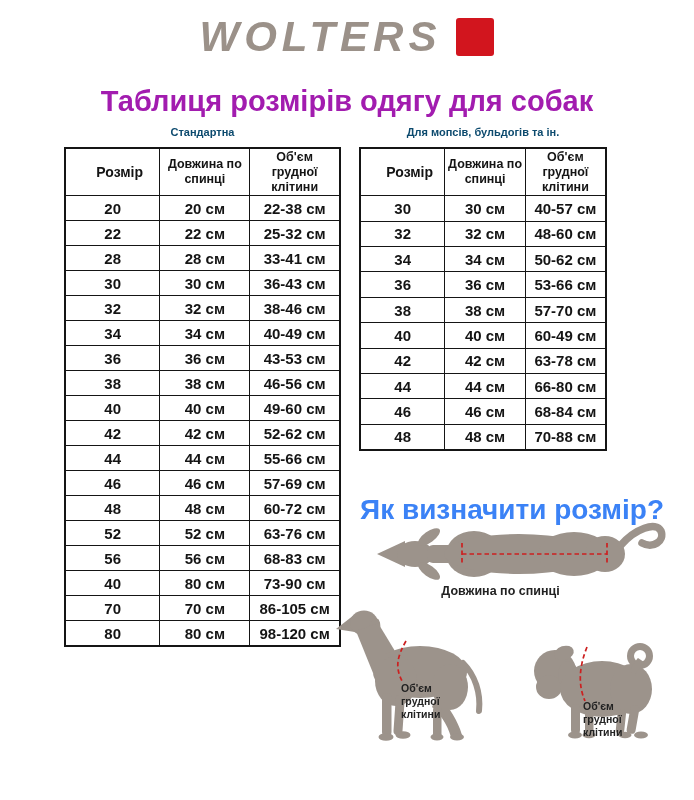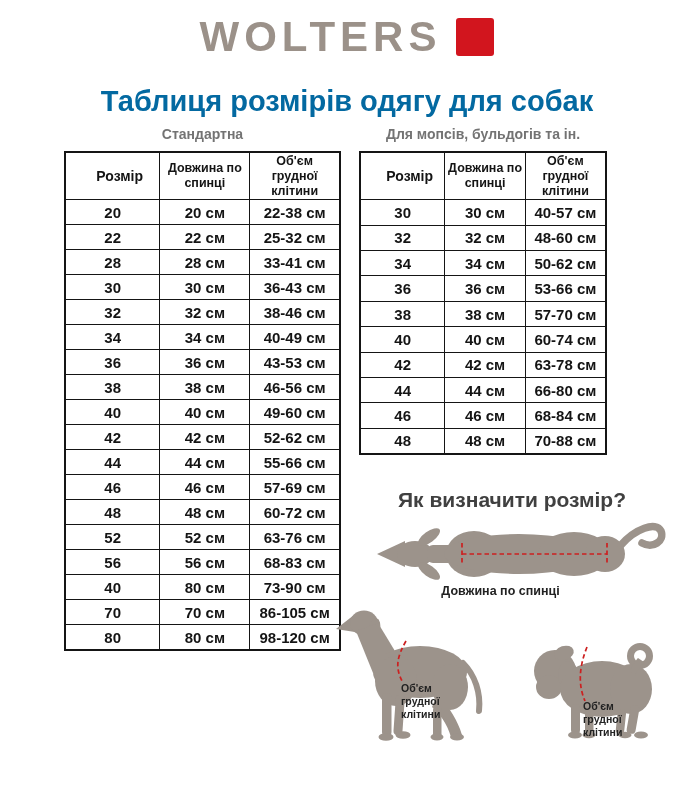--- a/index.html
+++ b/index.html
@@ -11,52 +11,52 @@
     --border:#151515;
   }
   *{box-sizing:border-box;}
   html,body{margin:0;padding:0;}
   body{
     width:694px;height:800px;background:#ffffff;position:relative;overflow:hidden;
     font-family:"Liberation Sans","DejaVu Sans",sans-serif;color:var(--ink);
   }
   .logo-row{
     position:absolute;top:16px;left:0;width:100%;
-    display:flex;justify-content:center;align-items:center;gap:15px;
+    display:flex;justify-content:center;align-items:center;gap:15px;font-style:italic;
   }
   .logo-text{
     font-size:42px;font-weight:700;letter-spacing:5px;
     color:var(--brand-taupe);line-height:1;
   }
   .logo-square{
     width:38px;height:38px;background:var(--brand-red);border-radius:3px;
   }
   .page-title{
     position:absolute;top:66px;left:0;width:100%;text-align:center;
-    font-size:29px;font-weight:700;color:#0369a1;
+    font-size:29px;font-weight:700;color:#a21caf;
   }
   .col{position:absolute;}
   .col h2{
-    margin:0 0 9px 0;text-align:center;font-size:14px;font-weight:700;color:#737373;
+    margin:0 0 9px 0;text-align:center;font-size:11px;font-weight:700;color:#0c4a6e;
   }
   .col-left{left:64px;top:126px;width:277px;}
   .col-right{left:359px;top:126px;width:248px;}
   table{width:100%;border-collapse:collapse;border:2.2px solid var(--border);}
   th,td{
     border:1.6px solid var(--border);text-align:center;vertical-align:middle;
     font-weight:700;padding:1px 2px;
   }
   th{font-size:12.5px;line-height:1.18;height:38px;}
   th.size-col{font-size:14px;padding-left:16px;}
   td{font-size:15px;}
   .col-left td{height:25px;}
   .col-right td{height:25.4px;}
   .howto-title{
     position:absolute;left:330px;top:471px;width:364px;text-align:center;
-    font-size:21px;font-weight:700;color:#404040;
+    font-size:28px;font-weight:700;color:#3b82f6;
   }
   .svg-abs{position:absolute;}
   .dog-shape, g.dog-shapes > *{fill:var(--dog-fill);}
   .dog-stroke{stroke:var(--dog-fill);}
   .measure{
     stroke:var(--measure-red);stroke-width:1.7;fill:none;
     stroke-dasharray:4.5 3;
   }
   .label{
     position:absolute;font-weight:700;color:#222;
@@ -213,21 +213,21 @@
           <td>53-66 см</td>
         </tr>
         <tr>
           <td>38</td>
           <td>38 см</td>
           <td>57-70 см</td>
         </tr>
         <tr>
           <td>40</td>
           <td>40 см</td>
-          <td>60-74 см</td>
+          <td>60-49 см</td>
         </tr>
         <tr>
           <td>42</td>
           <td>42 см</td>
           <td>63-78 см</td>
         </tr>
         <tr>
           <td>44</td>
           <td>44 см</td>
           <td>66-80 см</td>

